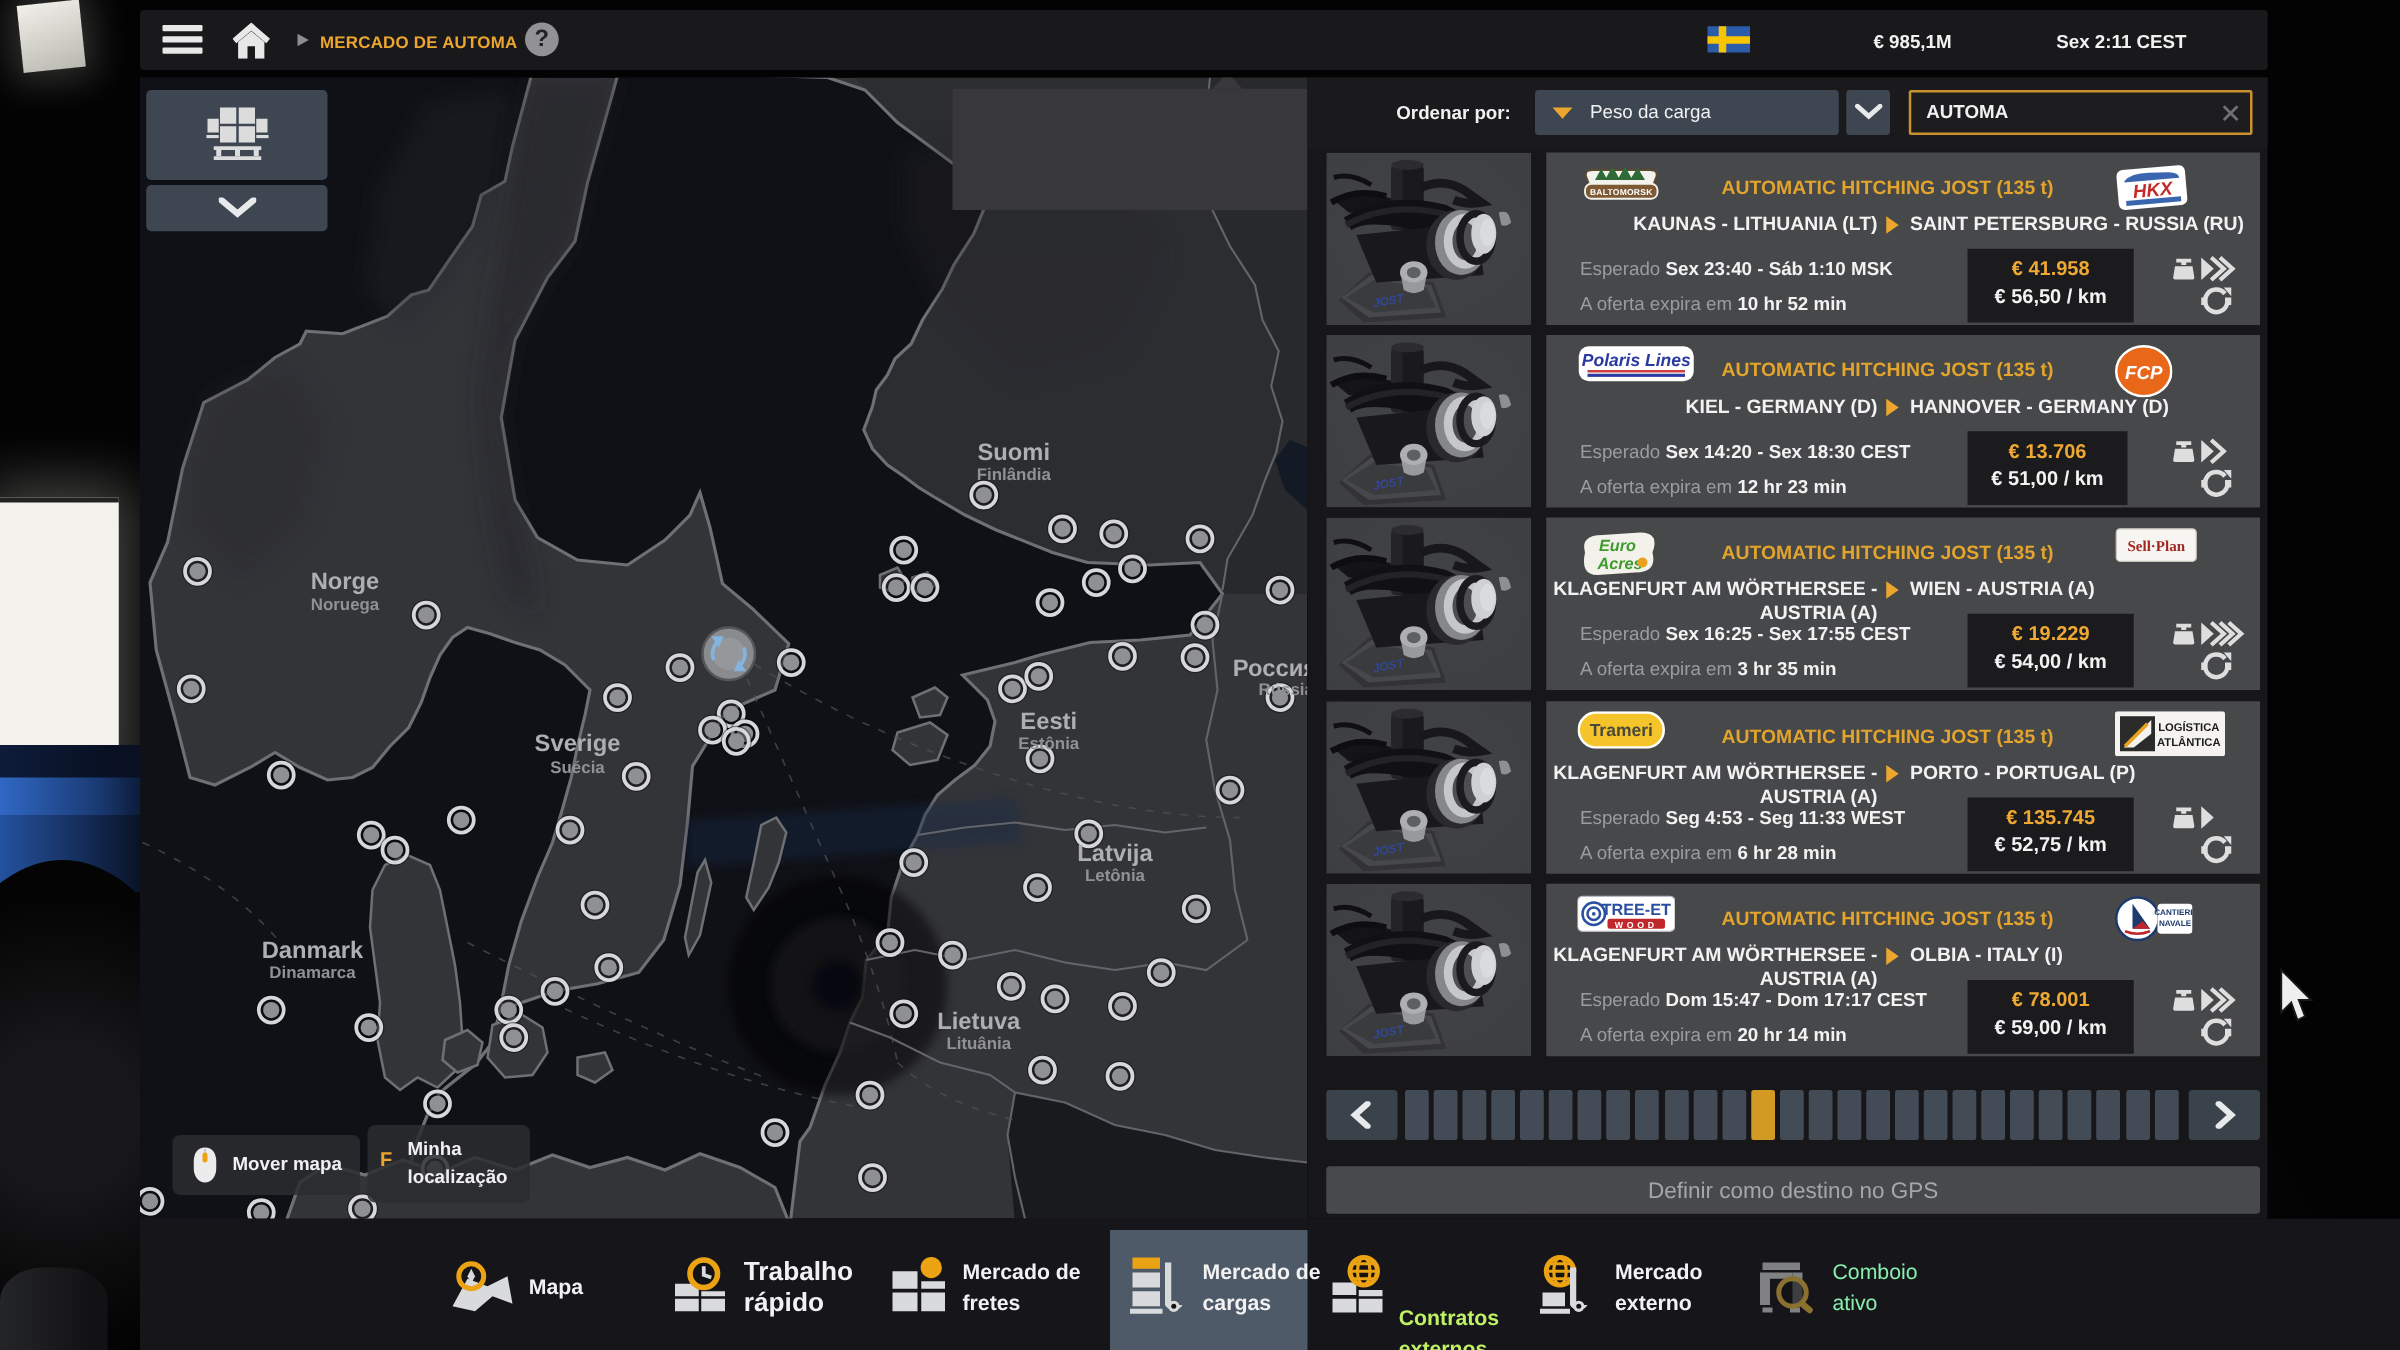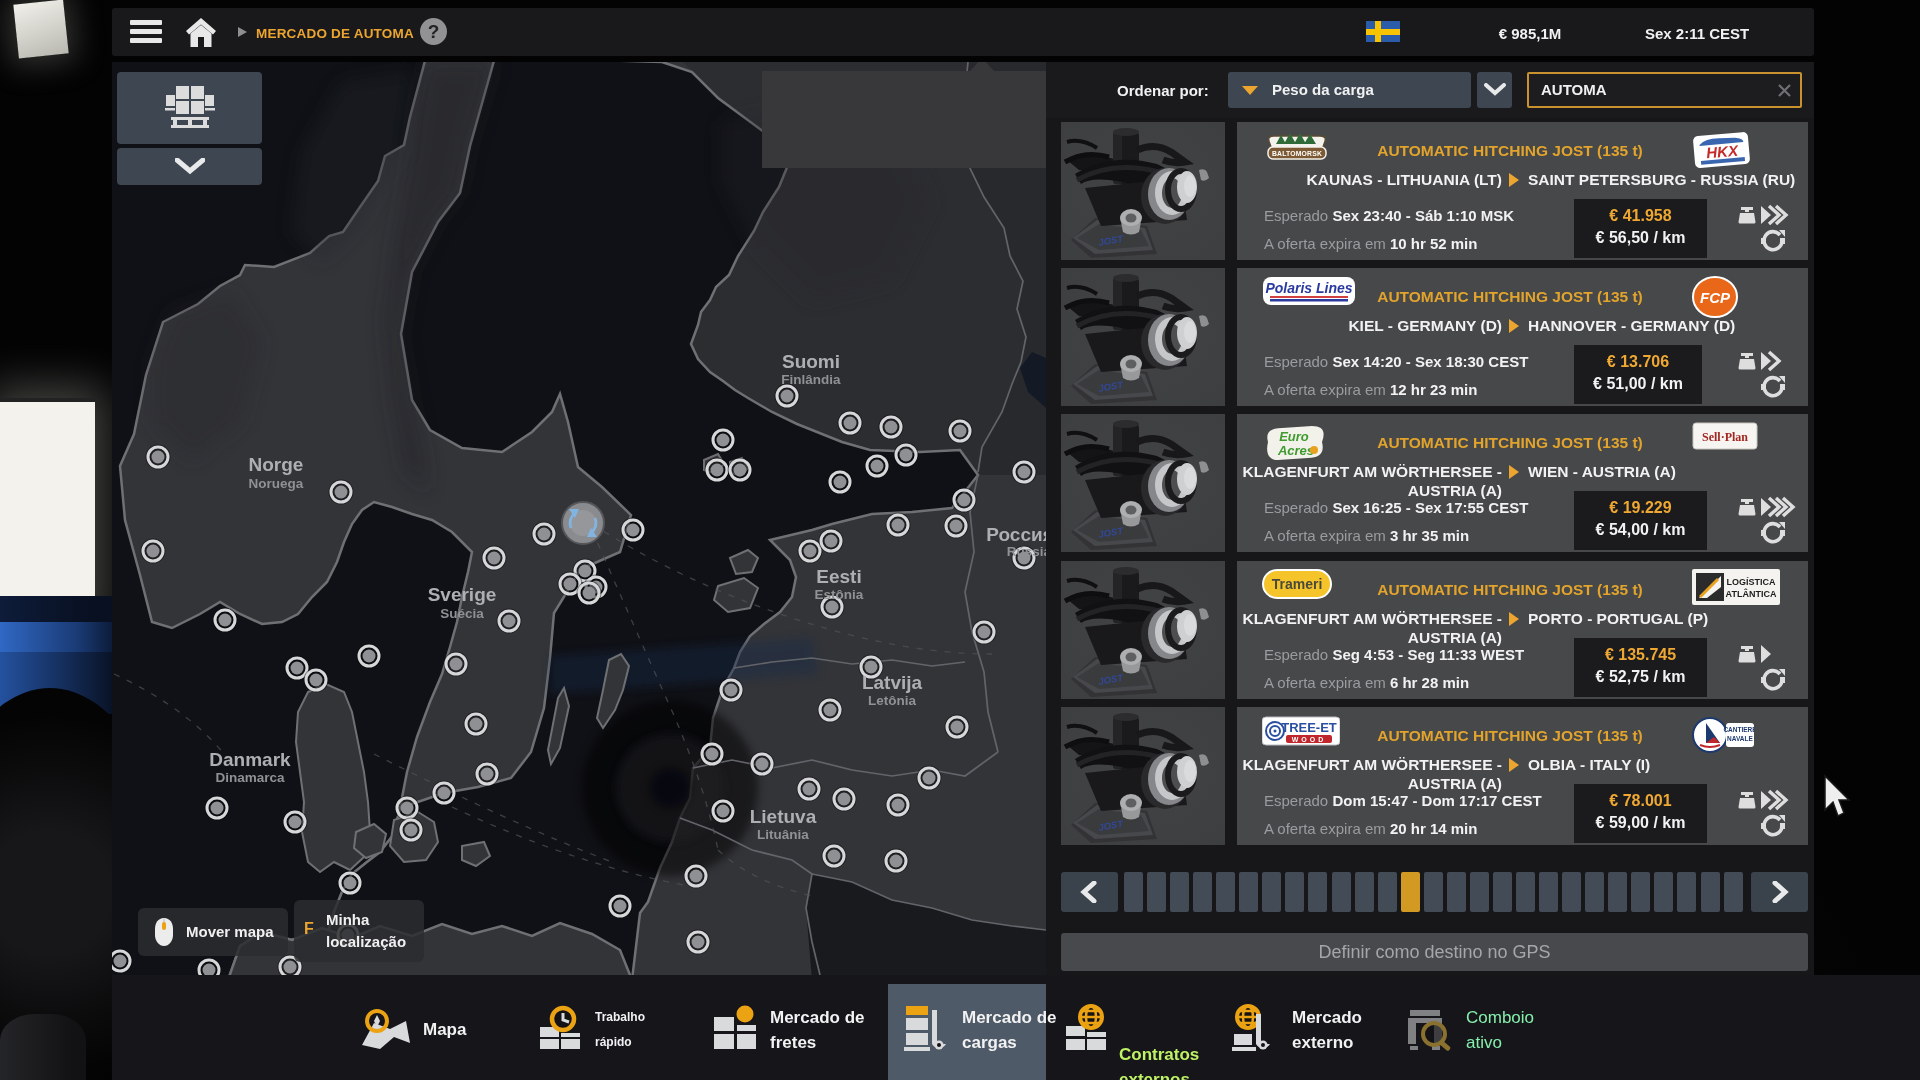--- a/index.html
+++ b/index.html
@@ -456,21 +456,21 @@
         <div class="a" style="left:48px;top:15px;color:#f0f0f1;font-size:15px;font-weight:bold;white-space:nowrap">Mover mapa</div>
       </div>
 <div class="a" style="left:182px;top:838px;width:130px;height:62px;background:rgba(44,45,47,0.85);border-radius:6px">
         <div class="a" style="left:10px;top:20px;color:#eca62f;font-size:16px;font-weight:bold">F</div>
         <div class="a" style="left:32px;top:9px;color:#f0f0f1;font-size:15px;font-weight:bold;line-height:22px">Minha<br>localização</div>
       </div>
 </div>
 <div class="a" style="left:1046px;top:62px;width:768px;height:913px;background:#171719"></div>
 <div class="a" style="left:1046px;top:62px;width:768px;height:56px;background:#1a1a1c"></div>
 <div class="a" style="left:1117px;top:82px;font-size:15px;font-weight:bold;color:#f1f1f2">Ordenar por:</div>
-<div class="a" style="left:1228px;top:72px;width:243px;height:36px;background:#3e4751;border-radius:3px;color:#f1f1f2;font-size:15px;font-weight:bold;line-height:36px;padding-left:44px">Peso da carga</div>
+<div class="a" style="left:1228px;top:72px;width:243px;height:36px;background:#3e4751;border-radius:3px;color:#f1f1f2;font-size:15px;font-weight:normal;line-height:36px;padding-left:44px">Peso da carga</div>
 <div class="a" style="left:1242px;top:86px;width:0;height:0;border-top:9px solid #eca62f;border-left:8px solid transparent;border-right:8px solid transparent"></div>
 <div class="a" style="left:1477px;top:72px;width:35px;height:36px;background:#3e4751;border-radius:3px">
       <svg class="a" style="left:7px;top:11px" width="22" height="14" viewBox="0 0 22 14">
         <path d="M2,2 L11,10 L20,2" fill="none" stroke="#e8e9ea" stroke-width="4" stroke-linecap="round"></path>
       </svg>
     </div>
 <div class="a" style="left:1527px;top:72px;width:275px;height:36px;background:#1d1d20;border:2px solid #c9922e;border-radius:2px;color:#f1f1f2;font-size:15px;font-weight:bold;line-height:32px;padding-left:12px">AUTOMA<svg class="a" style="right:8px;top:9px" width="15" height="15" viewBox="0 0 15 15">
         <path d="M2,2 L13,13 M13,2 L2,13" stroke="#6f7073" stroke-width="2.2"></path>
       </svg></div>
 <div class="a" style="left:1061px;top:122px;width:164px;height:138px;overflow:hidden"><svg width="164" height="138" viewBox="0 0 164 138">
@@ -886,21 +886,21 @@
 <svg class="a" style="left:538px;top:1005px" width="46" height="46" viewBox="0 0 46 46">
       <g fill="#d9dadb">
         <rect x="2" y="22" width="19" height="10"></rect>
         <rect x="2" y="34" width="19" height="10"></rect>
         <rect x="23" y="34" width="19" height="10"></rect>
         <rect x="23" y="28" width="19" height="4"></rect>
       </g>
       <circle cx="25" cy="14" r="11" fill="#131316" stroke="#eba213" stroke-width="4.5"></circle>
       <path d="M25,8 L25,15 L31,17" stroke="#d9dadb" stroke-width="3" fill="none"></path>
     </svg>
-<div class="a" style="left:595px;top:1005px;font-size:12px;font-weight:bold;color:#f2f2f3;line-height:25px">Trabalho<br>rápido</div>
+<div class="a" style="left:595px;top:1005px;font-size:21px;font-weight:bold;color:#f2f2f3;line-height:25px">Trabalho<br>rápido</div>
 <svg class="a" style="left:712px;top:1005px" width="46" height="46" viewBox="0 0 46 46">
       <g fill="#d9dadb">
         <rect x="2" y="12" width="20" height="14"></rect>
         <rect x="2" y="29" width="20" height="15"></rect>
         <rect x="25" y="29" width="19" height="15"></rect>
         <rect x="25" y="20" width="19" height="6"></rect>
       </g>
       <circle cx="33" cy="9" r="8.5" fill="#eba213"></circle>
     </svg>
 <div class="a" style="left:770px;top:1005px;font-size:17px;font-weight:bold;color:#f2f2f3;line-height:25px">Mercado de<br>fretes</div>

